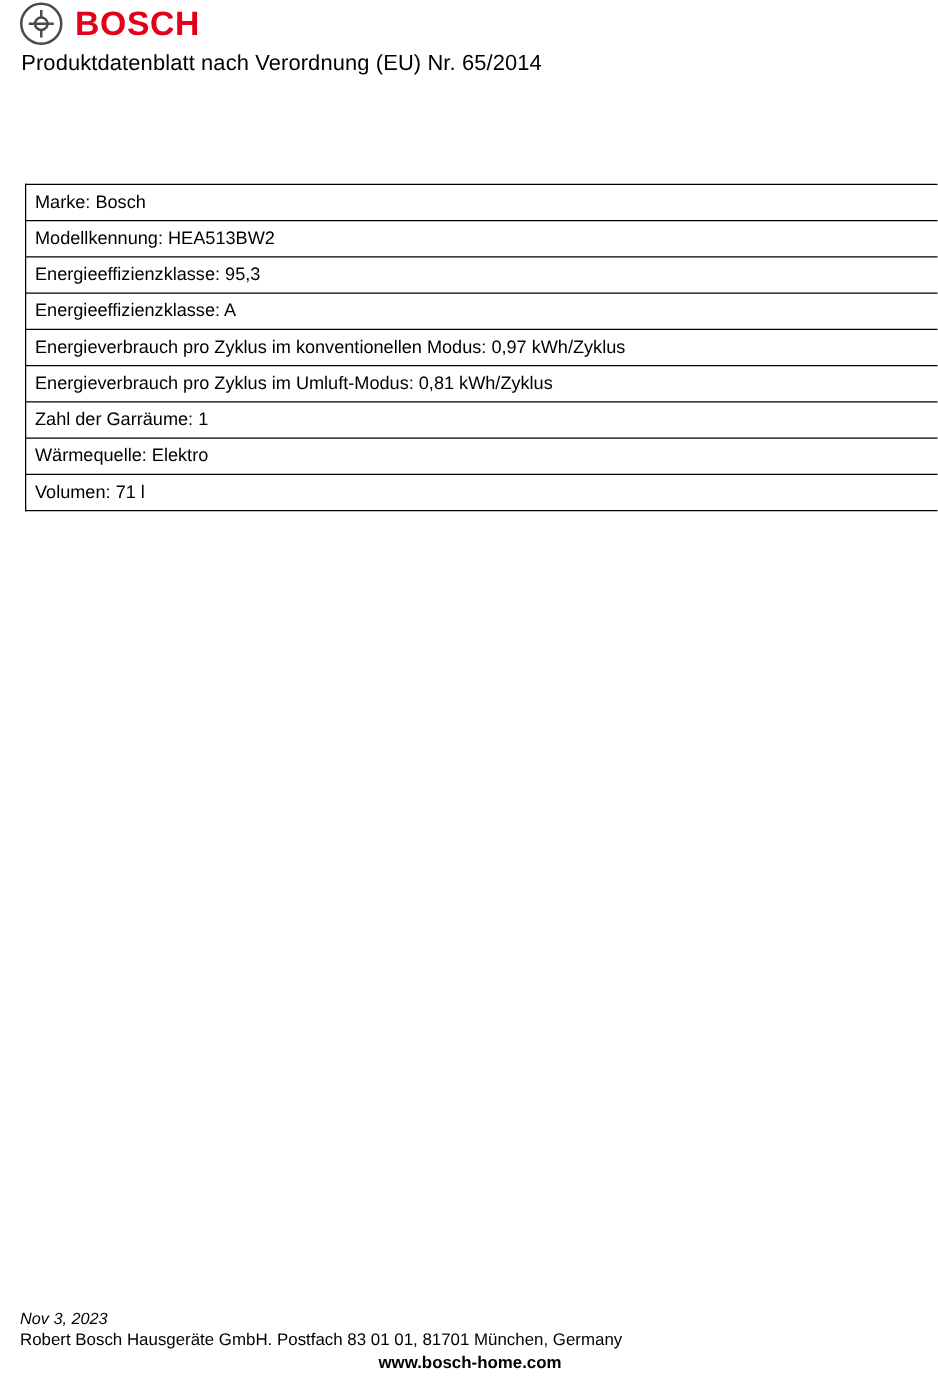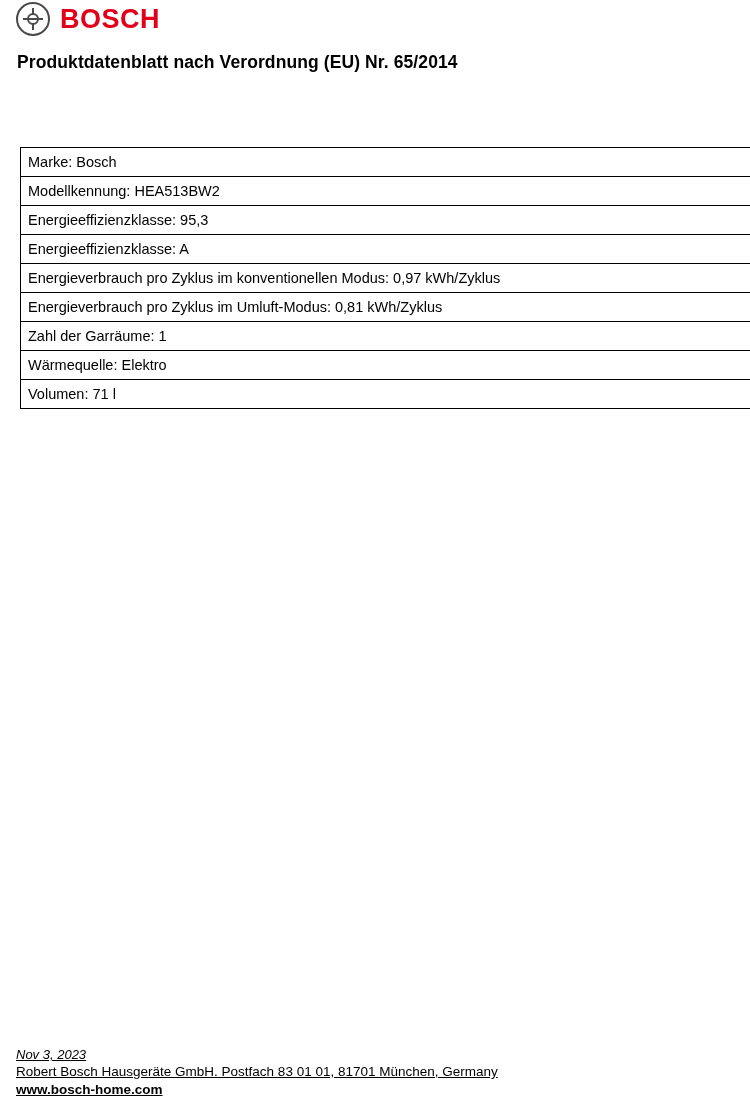--- a/index.html
+++ b/index.html
@@ -72,23 +72,23 @@
     font-weight: bold;
     letter-spacing: 0.5px;
     color: #e2001a;
     line-height: 1;
   }
 
   
   .doc-title {
     position: absolute;
     left: 17px;
-    top: 52px;
+    top: 40px;
     font-size: 17.5px;
-    font-weight: bold;
+    font-weight: normal;
     letter-spacing: 0.1px;
     white-space: nowrap;
   }
 
   
   .spec-table {
     position: absolute;
     left: 20px;
     top: 122px;
     width: 734px;
@@ -111,35 +111,35 @@
   .small-dash {
     font-size: 12px;
   }
 
   
   .footer {
     position: absolute;
     left: 16px;
     bottom: 8px;
     width: 720px;
-    text-decoration: underline;
   }
   .footer-date {
     font-size: 13px;
     font-style: italic;
     line-height: 17px;
   }
   .footer-address {
     font-size: 13.5px;
     line-height: 18px;
   }
   .footer-url {
     font-size: 13.5px;
     font-weight: bold;
     line-height: 18px;
+    text-align: center;
   }
 </style>
 </head>
 <body>
 
 <div class="logo-block">
   <div class="logo-mark">
     <div class="logo-inner-dot"></div>
   </div>
   <div class="logo-text">BOSCH</div>

